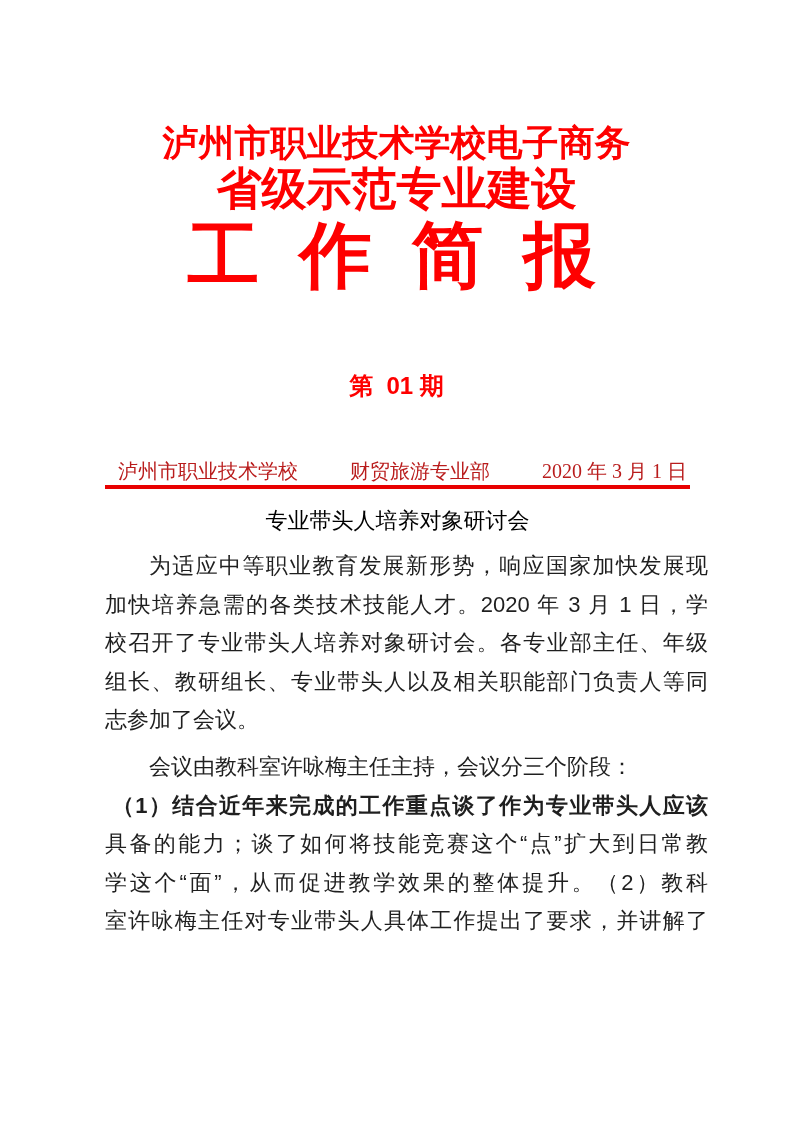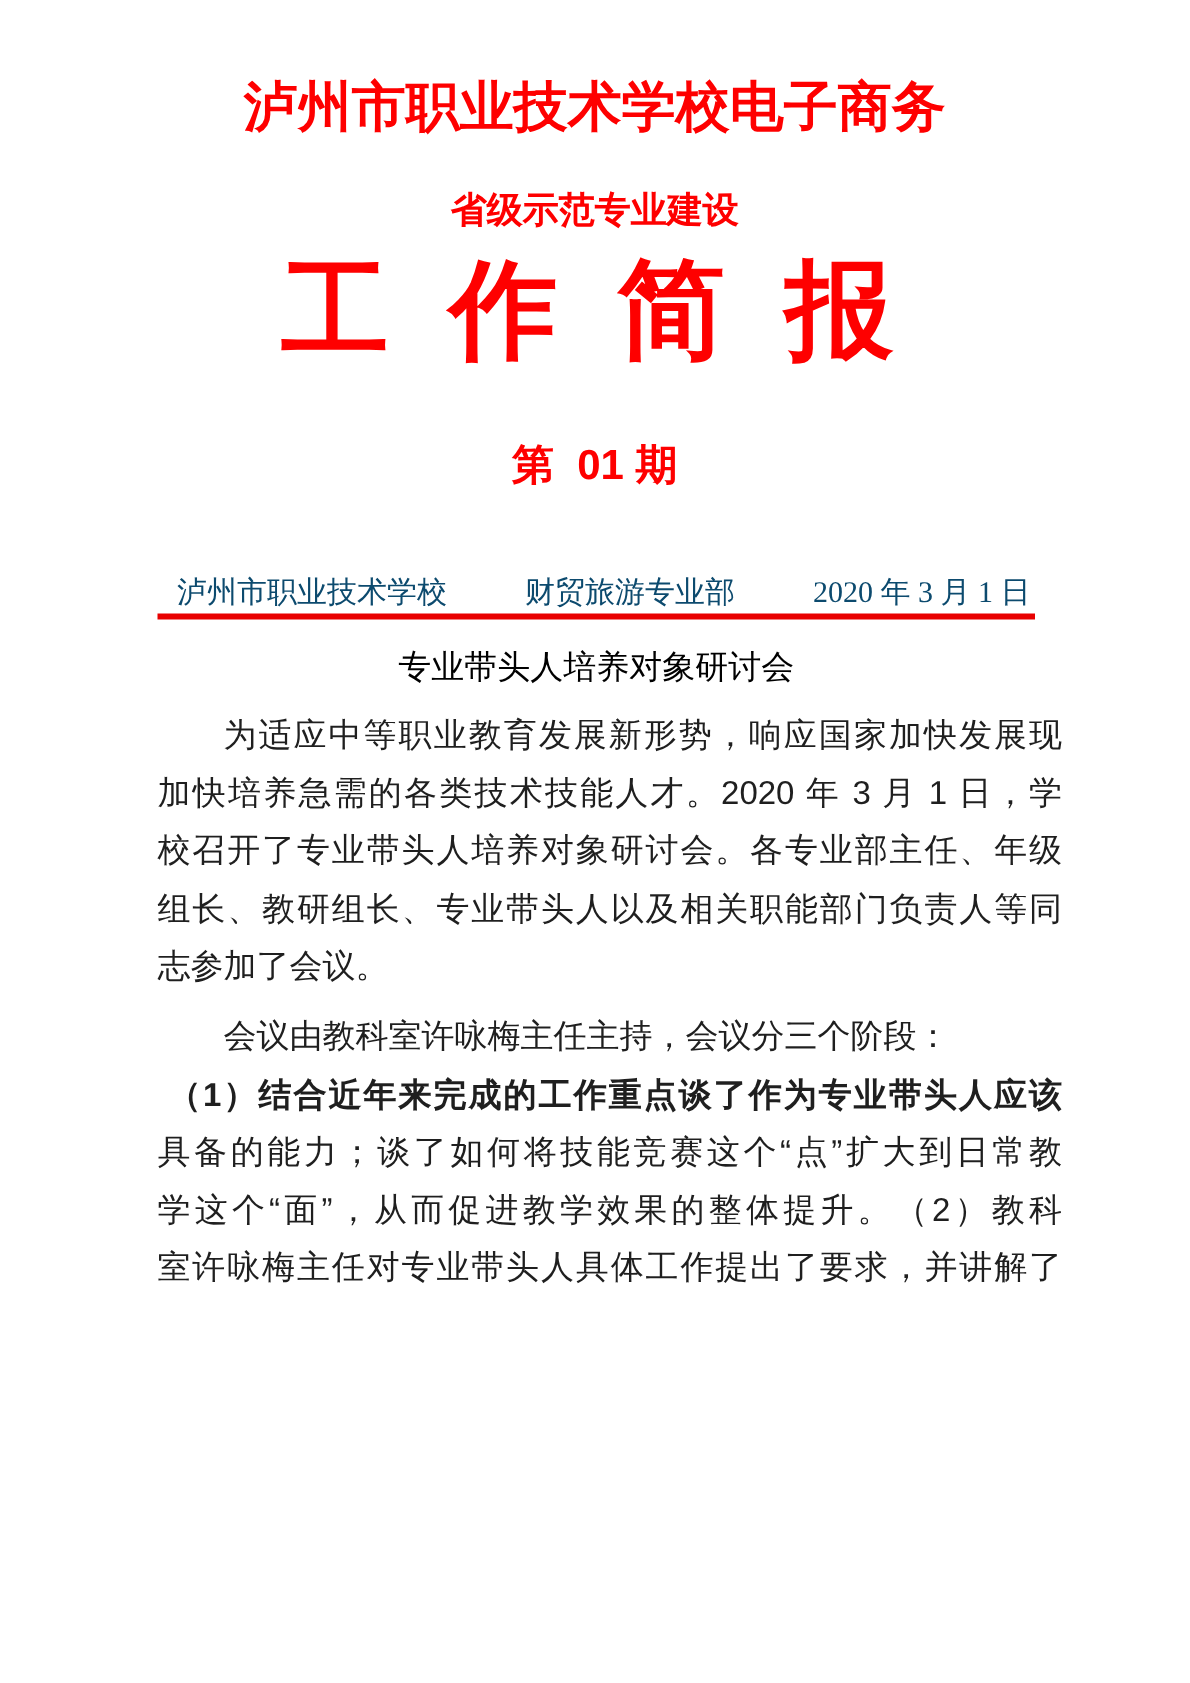--- a/index.html
+++ b/index.html
@@ -11,62 +11,62 @@
     position: relative;
     width: 793px;
     height: 1122px;
     margin: 0 auto;
     background: #ffffff;
     overflow: hidden;
     font-family: "Liberation Sans", sans-serif;
   }
   
   .masthead {
-    padding-top: 48px;
+    padding-top: 120px;
     text-align: center;
   }
   .title {
     color: #fe0000;
     font-weight: bold;
   }
   .title.l1 {
     font-size: 36px;
     line-height: 46px;
     letter-spacing: 0px;
   }
   .title.l2 {
-    font-size: 24px;
+    font-size: 45px;
     line-height: 46px;
-    margin-top: 24px;
+    margin-top: 0;
   }
   .title.l3 {
     font-size: 72px;
     line-height: 66px;
     margin-top: 10px;
     letter-spacing: 10px;
   }
   .issue {
-    margin-top: 57px;
-    font-size: 28px;
+    margin-top: 85px;
+    font-size: 24px;
     line-height: 26px;
     font-weight: bold;
     color: #fe0000;
     white-space: pre;
   }
   
   .info-row {
     margin: 59px 103px 0 105px;
     padding: 0 3px 0 13px;
     display: flex;
     justify-content: space-between;
     align-items: baseline;
     font-family: "Liberation Serif", serif;
     font-size: 20px;
     line-height: 26px;
-    color: #0c4a6e;
+    color: #b91c1c;
     white-space: pre;
     text-align: center;
   }
   .red-rule {
     margin: 1px 103px 0 105px;
     height: 4px;
     background: #e80000;
   }
   
   .article-heading {

